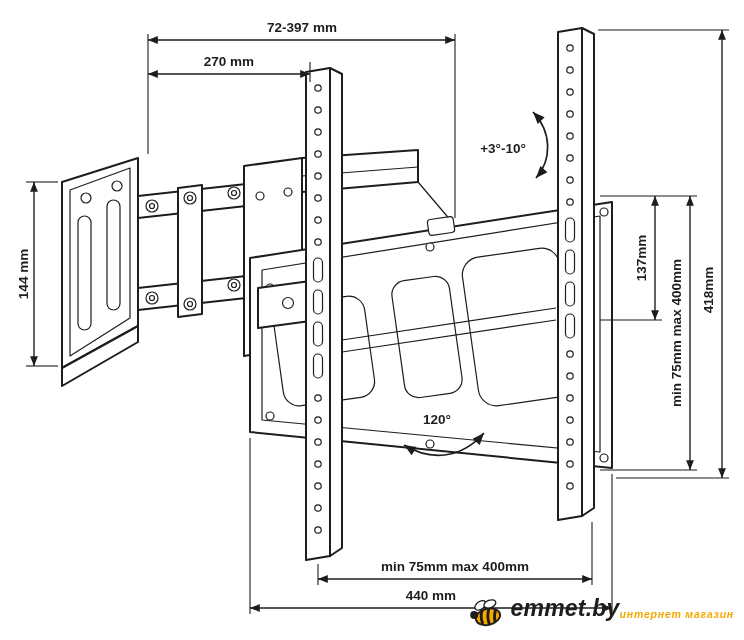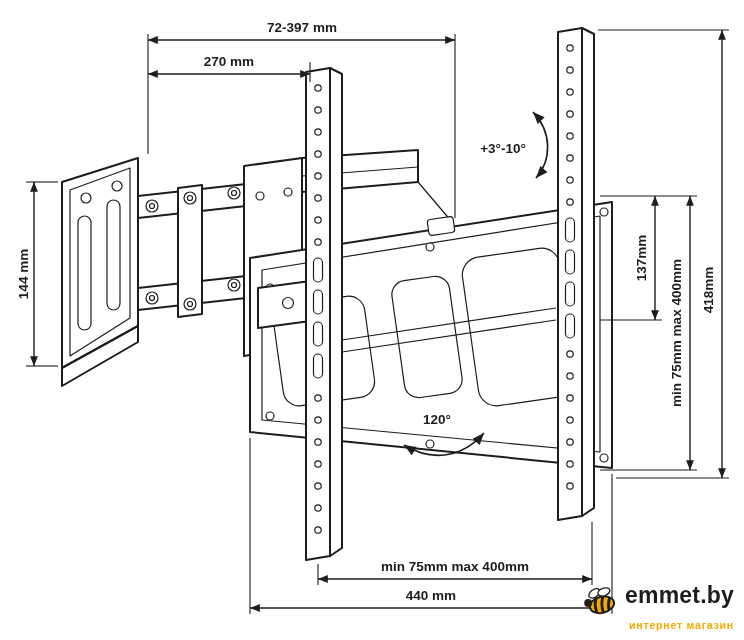--- a/index.html
+++ b/index.html
@@ -7,21 +7,21 @@
          font-family:"Liberation Sans",sans-serif;}
   svg.drawing{position:absolute;left:0;top:0;}
   .out{stroke:#1d1d1b;stroke-width:2;fill:#fff;stroke-linejoin:round;stroke-linecap:round;}
   .det{stroke:#1d1d1b;stroke-width:1.2;fill:none;stroke-linejoin:round;}
   .hole{stroke:#1d1d1b;stroke-width:1.2;fill:#fff;}
   .xln{stroke:#1d1d1b;stroke-width:1.1;fill:none;}
   .dln{stroke:#1d1d1b;stroke-width:1.4;fill:none;}
   .aln{stroke:#1d1d1b;stroke-width:1.7;fill:none;}
   .dim-label{font-family:"Liberation Sans",sans-serif;font-weight:bold;font-size:13.5px;fill:#1d1d1b;}
   .logo{position:absolute;right:10px;bottom:10px;display:flex;align-items:flex-start;gap:5px;}
-  .logo-text{display:flex;flex-direction:column;align-items:flex-end;line-height:1;}
+  .logo-text{display:flex;flex-direction:row;align-items:flex-end;line-height:1;font-style:italic;}
   .logo-brand{font-weight:bold;font-size:23px;color:#1d1d1b;letter-spacing:0.2px;}
   .logo-tagline{font-weight:bold;font-size:10.5px;color:#f6a800;letter-spacing:0.8px;margin-top:13px;}
 </style>
 </head>
 <body>
 
 <div class="stage">
   <svg class="drawing" width="744" height="640" viewBox="0 0 744 640">
     <defs>
       <marker id="arr" viewBox="0 0 10 10" refX="10" refY="5" markerWidth="9" markerHeight="7" orient="auto-start-reverse">

